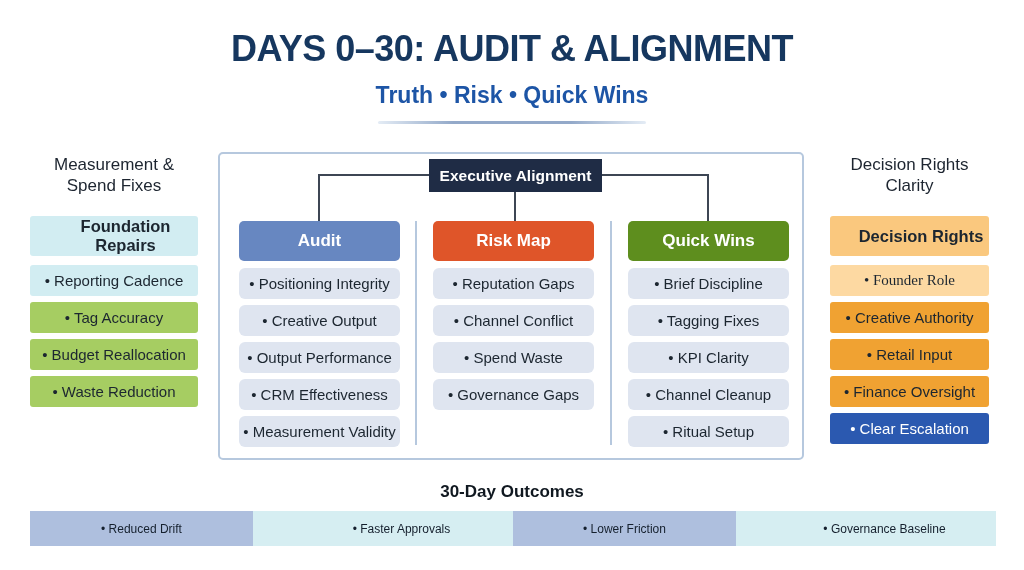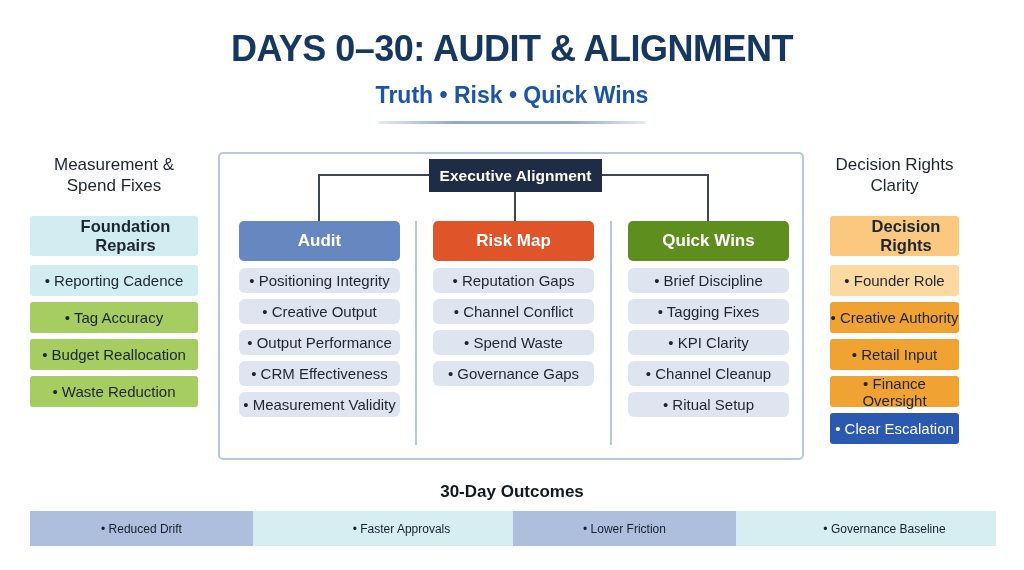--- a/index.html
+++ b/index.html
@@ -19,34 +19,34 @@
     font-size:23px;font-weight:700;color:var(--subtitle,#1d55a6);
   }
   .subtitle-divider{
     position:absolute;top:121px;left:378px;width:268px;height:3px;
     background:linear-gradient(90deg,#e4ecf5 0%,#93a9c9 28%,#93a9c9 72%,#e4ecf5 100%);
     border-radius:2px;
   }
   
   .side-col{position:absolute;top:155px;display:flex;flex-direction:column;gap:6px;}
   .side-col.left{left:30px;width:168px;}
-  .side-col.right{left:830px;width:129px;}
+  .side-col.right{left:830px;width:159px;}
   .caption{
     text-align:center;font-size:17px;line-height:1.22;color:#1d2530;
     margin-bottom:14px;
   }
   .box{
     border-radius:3px;display:flex;align-items:center;justify-content:center;
     font-size:15px;height:31px;flex:0 0 auto;text-align:center;
   }
   .box.hdr{height:40px;font-size:16.5px;font-weight:700;margin-bottom:3px;padding-left:23px;}
   .v-cyan{background:var(--cyan,#d2edf2);}
   .v-green{background:var(--green,#a6cd62);}
   .v-orange-light{background:var(--orange-light,#fac87e);}
-  .v-orange-lighter{background:var(--orange-lighter,#fdd9a2);}
+  .v-orange-lighter{background:var(--orange-lighter,#fdd9a2);font-family:Liberation Serif, serif;}
   .v-orange{background:var(--orange,#f0a232);}
   .v-blue{background:var(--blue,#2b59b0);color:#ffffff;}
   
   .panel{
     position:absolute;left:218px;top:152px;width:586px;height:308px;
     border:2px solid var(--panel-border,#b6c8de);border-radius:5px;box-sizing:border-box;
   }
   .exec{
     position:absolute;left:209px;top:5px;width:173px;height:33px;
     background:var(--exec-bg,#1f2c45);border-radius:0;
@@ -54,21 +54,21 @@
     color:#fff;font-weight:700;font-size:15.5px;
   }
   .conn{position:absolute;background:var(--connector,#3d4654);}
   .divider-v{position:absolute;top:67px;height:224px;width:2px;background:var(--panel-border,#b6c8de);}
   .pcol{position:absolute;top:67px;width:161px;display:flex;flex-direction:column;gap:6px;}
   .pcol .colhdr{
     height:40px;border-radius:5px;display:flex;align-items:center;justify-content:center;
     color:#fff;font-weight:700;font-size:17px;margin-bottom:1px;flex:0 0 auto;
   }
   .pcol .item{
-    height:25px;background:var(--item-grey,#dfe5f0);border-radius:6px;
+    height:31px;background:var(--item-grey,#dfe5f0);border-radius:6px;
     display:flex;align-items:center;justify-content:center;font-size:15px;flex:0 0 auto;
   }
   .hdr-audit{background:var(--audit,#6787c1);}
   .hdr-risk{background:var(--risk,#df5529);}
   .hdr-wins{background:var(--wins,#5e8e1e);}
   
   .outcomes-title{
     position:absolute;top:482px;left:0;width:1024px;text-align:center;
     font-size:17px;font-weight:700;color:#101820;
   }

